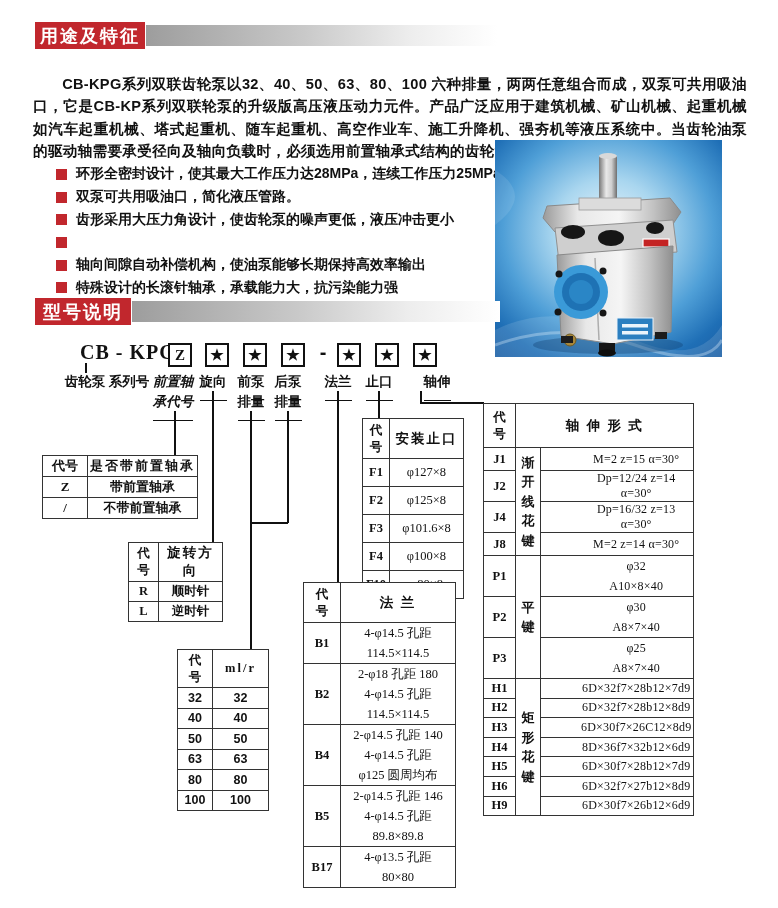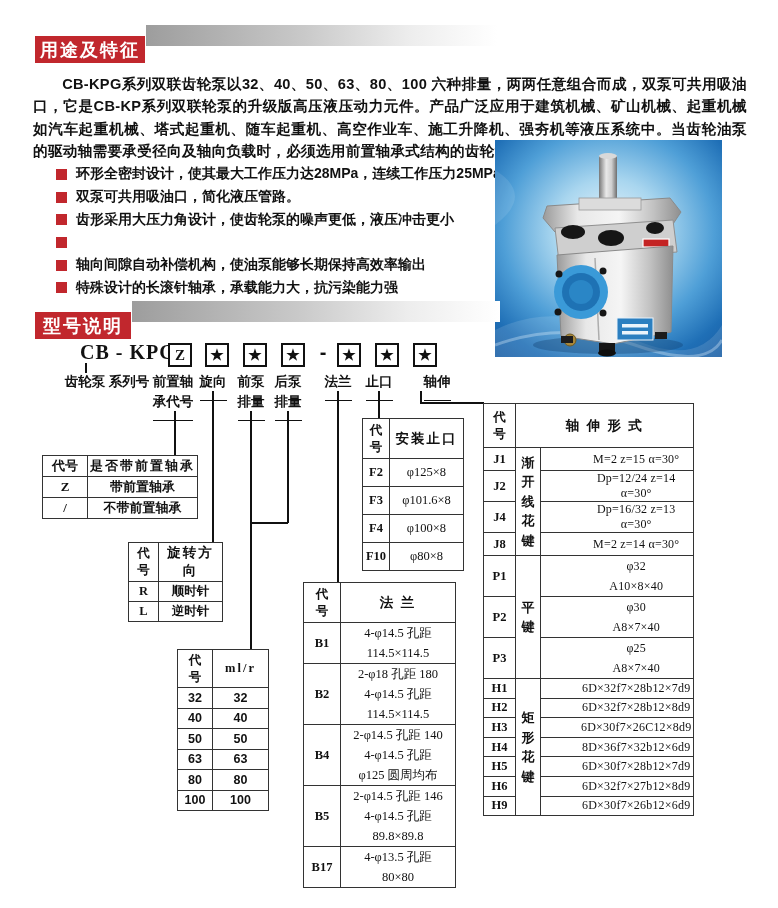--- a/index.html
+++ b/index.html
@@ -1,21 +1,21 @@
 <!DOCTYPE html>
 <html><head>
 <meta charset="utf-8">
 <style>
   html,body{margin:0;padding:0;background:#fff;}
   #page{position:relative;width:778px;height:908px;background:#fff;overflow:hidden;
         font-family:"Liberation Sans","DejaVu Sans",sans-serif;color:#111;}
 
   
   .banner{position:absolute;background:#c1272d;color:#fff;font-weight:bold;font-size:18px;
-          display:flex;align-items:center;justify-content:center;letter-spacing:2px;margin-top:14px;}
+          display:flex;align-items:center;justify-content:center;letter-spacing:2px;}
   #banner-features{left:35px;top:22px;width:110px;height:27px;}
   #banner-model{left:35px;top:298px;width:96px;height:27px;}
   .strip{position:absolute;height:21px;background:linear-gradient(90deg,#9d9d9d 0%,#c9c9c9 45%,#ededed 75%,#ffffff 100%);}
   #strip-features{left:146px;top:25px;width:351px;}
   #strip-model{left:132px;top:301px;width:368px;}
 
   
   #intro{position:absolute;left:33px;top:58px;width:714px;font-size:14.6px;line-height:22.5px;
          font-weight:600;text-align:justify;text-indent:2em;letter-spacing:.3px;}
   #features-list{position:absolute;left:56px;top:163px;width:500px;list-style:none;margin:0;padding:0;}
@@ -37,21 +37,21 @@
   #stars-left{left:205px;}
   #stars-right{left:337px;}
   #code-dash{position:absolute;left:313px;top:341px;width:20px;text-align:center;font-size:20px;font-weight:600;}
   #cb-tick{position:absolute;left:85px;top:363px;width:2px;height:10px;background:#111;}
 
   
   .lbl{position:absolute;top:372px;text-align:center;font-size:13.5px;font-weight:600;
        font-family:"Liberation Serif","DejaVu Serif",serif;line-height:20px;}
   .lbl .ln{display:block;margin:0 auto;width:max-content;}
   .lbl .ul{border-bottom:1.5px solid #111;padding-bottom:8px;}
-  .lbl-0{left:62px;width:46px;}  .lbl-1{left:106px;width:46px;} .lbl-2{left:150px;width:46px;}
+  .lbl-0{left:62px;width:46px;}  .lbl-1{left:106px;width:46px;} .lbl-2{left:150px;width:46px;font-style:italic;}
   .lbl-3{left:198px;width:30px;} .lbl-4{left:236px;width:30px;} .lbl-5{left:273px;width:30px;}
   .lbl-6{left:323px;width:30px;} .lbl-7{left:364px;width:30px;} .lbl-8{left:422px;width:30px;}
 
   
   .lv,.lh{position:absolute;background:#111;}
   .lv{width:1.5px;} .lh{height:1.5px;}
 
   
   .tblc{position:absolute;}
   .tblc table{border-collapse:collapse;table-layout:fixed;background:#fff;
@@ -327,20 +327,24 @@
         <colgroup>
           <col style="width: 27px;">
           <col style="width: 74px;">
         </colgroup>
         <tbody>
           <tr class="hdr">
             <td class="code hd">代<br>号</td>
             <td class="ttl">安装止口</td>
           </tr>
           <tr>
+            <td class="code">F1</td>
+            <td class="val">φ127×8</td>
+          </tr>
+          <tr>
             <td class="code">F2</td>
             <td class="val">φ125×8</td>
           </tr>
           <tr>
             <td class="code">F3</td>
             <td class="val">φ101.6×8</td>
           </tr>
           <tr>
             <td class="code">F4</td>
             <td class="val">φ100×8</td>

